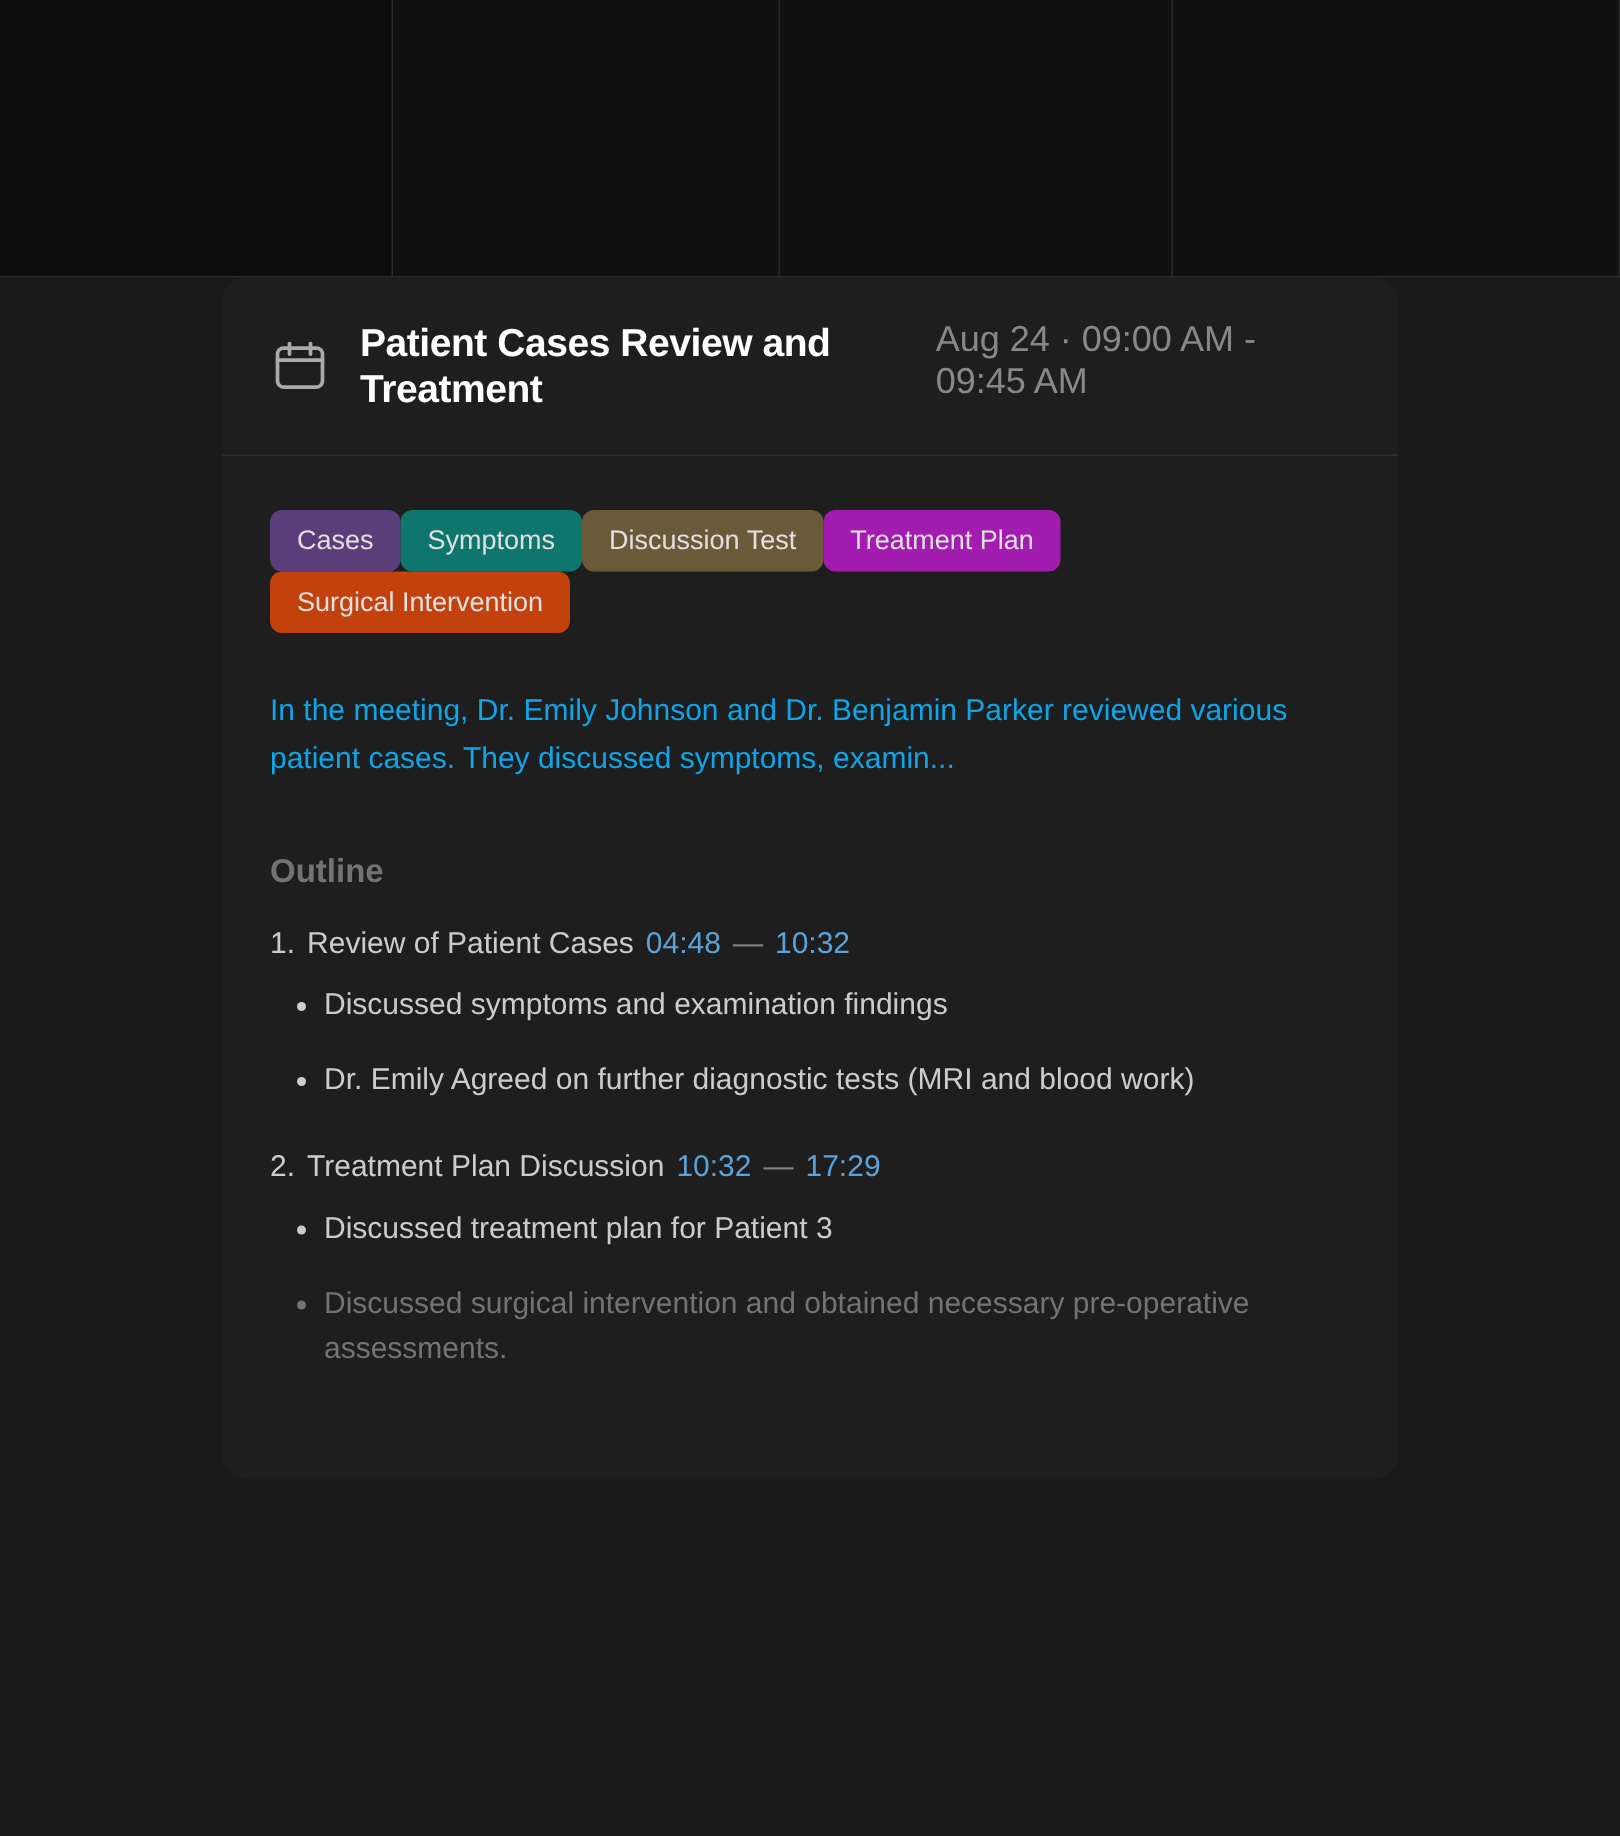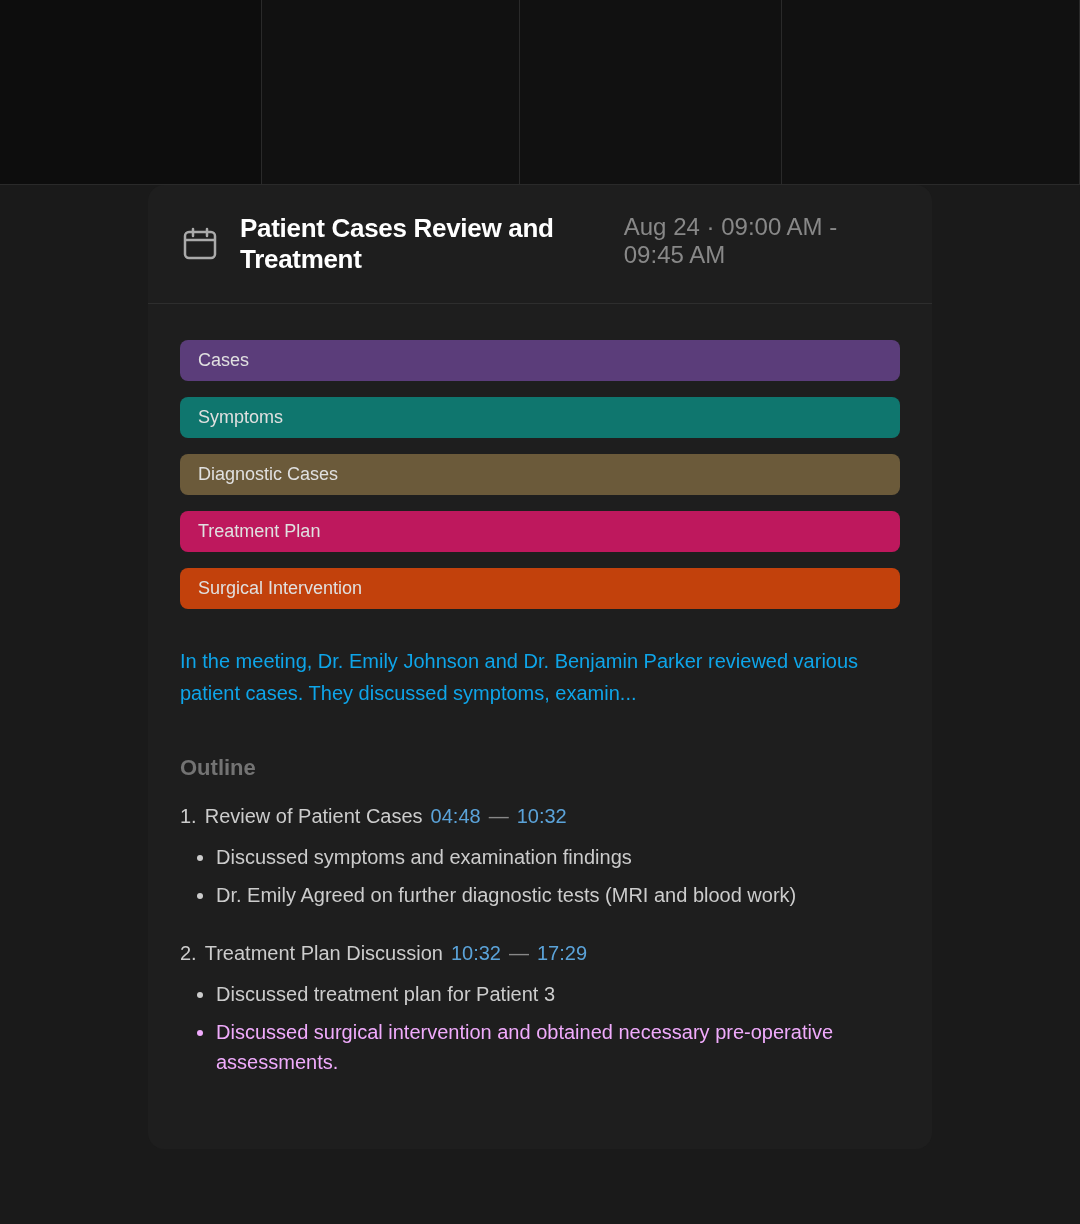--- a/index.html
+++ b/index.html
@@ -89,23 +89,22 @@
     .section-title {
       font-size: 22px;
       font-weight: 600;
       color: #ffffff;
       margin-bottom: 22px;
     }
 
     .tags-container {
       display: flex;
       flex-wrap: wrap;
-      gap: 16px;
+      gap: 0;
       margin-bottom: 36px;
-      flex-direction: column;
     }
 
     .tag {
       padding: 10px 18px;
       border-radius: 8px;
       font-size: 18px;
       font-weight: 500;
       cursor: pointer;
       color: #e0e0e0;
     }
@@ -116,21 +115,21 @@
 
     .tag-symptoms {
       background-color: #0f766e;
     }
 
     .tag-diagnostic {
       background-color: #6b5a3a;
     }
 
     .tag-treatment {
-      background-color: #be185d;
+      background-color: #a21caf;
     }
 
     .tag-surgical {
       background-color: #c2410c;
     }
 
     .summary-text {
       font-size: 20px;
       line-height: 1.6;
       color: #0ea5e9;
@@ -173,31 +172,31 @@
     .time-separator {
       color: #888888;
       font-size: 20px;
     }
 
     .bullet-list {
       list-style: disc;
       padding-left: 36px;
       display: flex;
       flex-direction: column;
-      gap: 8px;
+      gap: 20px;
     }
 
     .bullet-list li {
       font-size: 20px;
       line-height: 1.5;
       color: #cccccc;
     }
 
     .bullet-list li.dimmed {
-      color: #f0abfc;
+      color: #737373;
     }
   </style>
 </head>
 <body>
 
 <div class="top-grid">
   <div class="grid-cell"></div>
   <div class="grid-cell"></div>
   <div class="grid-cell"></div>
   <div class="grid-cell"></div>
@@ -224,21 +223,21 @@
     </div>
   </div>
 
   <div class="panel-content">
 
     <div>
 
       <div class="tags-container">
         <span class="tag tag-cases">Cases</span>
         <span class="tag tag-symptoms">Symptoms</span>
-        <span class="tag tag-diagnostic">Diagnostic Cases</span>
+        <span class="tag tag-diagnostic">Discussion Test</span>
         <span class="tag tag-treatment">Treatment Plan</span>
         <span class="tag tag-surgical">Surgical Intervention</span>
       </div>
 
       <p class="summary-text">In the meeting, Dr. Emily Johnson and Dr. Benjamin Parker reviewed various patient cases. They discussed symptoms, examin...</p>
     </div>
 
     <div>
       <h2 class="outline-title">Outline</h2>
 

